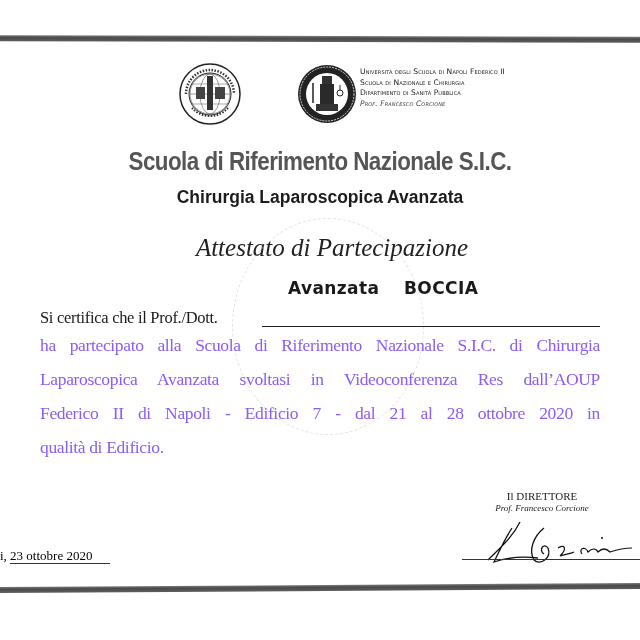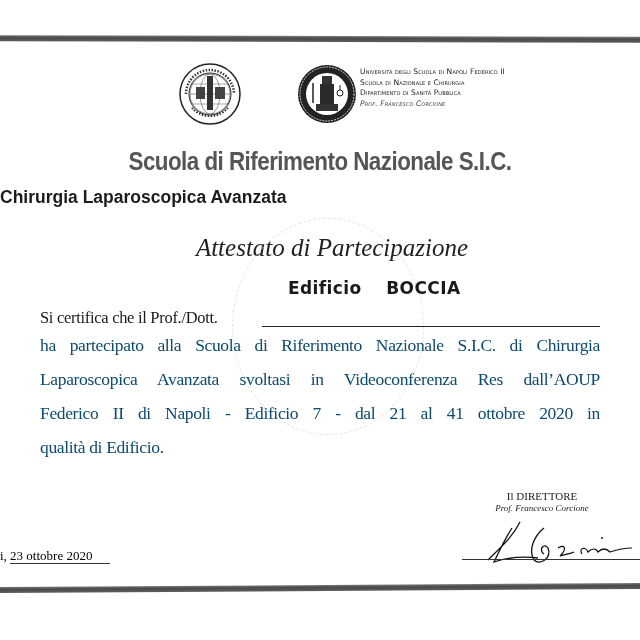--- a/index.html
+++ b/index.html
@@ -25,21 +25,21 @@
     letter-spacing:0.1px; white-space:nowrap;
   }
   .uni-block .prof { font-style:italic; color:#444; }
 
   .title-main {
     position:absolute; left:0; width:640px; top:146px; text-align:center;
     font-family:"Liberation Sans", sans-serif; font-weight:bold; font-size:26px;
     color:#555; letter-spacing:-0.6px; transform: scaleX(0.86); transform-origin:center;
   }
   .title-sub {
-    position:absolute; left:0; width:640px; top:187px; 
+    position:absolute; left:0; width:640px; top:187px; text-align:center;
     font-family:"Liberation Sans", sans-serif; font-weight:bold; font-size:17.5px;
     color:#1c1c1c;
   }
   .title-attestato {
     position:absolute; left:0; width:640px; top:234px; text-align:center;
     font-family:"Liberation Serif", serif; font-style:italic; font-size:25px; color:#222;margin-left:12px;
   }
 
   .stamp {
     position:absolute; left:232px; top:218px; width:190px; height:215px;
@@ -52,21 +52,21 @@
   }
   .name-underline {
     position:absolute; left:262px; top:326px; width:338px; height:1px; background:#222;
   }
   .recipient-name {
     position:absolute; left:288px; top:278px; font-family:"DejaVu Sans", sans-serif;
     font-weight:bold; font-size:17px; color:#1a1a1a; letter-spacing:0.4px; word-spacing:6px;
   }
 
   .body-line {
-    position:absolute; left:40px; width:560px; font-size:17.5px; color:#0c4a6e;
+    position:absolute; left:40px; width:560px; font-size:17.5px; color:#8b5cf6;
     white-space:nowrap; letter-spacing:-0.35px;
   }
   .bl1 { top:335px; text-align-last:justify; text-align:justify; }
   .bl2 { top:369px; text-align:justify; text-align-last:justify; }
   .bl3 { top:403px; text-align:justify; text-align-last:justify; word-spacing:3px; }
   .bl4 { top:437px; }
 
   .director-block {
     position:absolute; left:482px; top:490px; width:120px; text-align:center;
     font-family:"Liberation Serif", serif;
@@ -126,26 +126,26 @@
   <div class="prof">Prof. Francesco Corcione</div>
 </div>
 
 <div class="title-main">Scuola di Riferimento Nazionale S.I.C.</div>
 <div class="title-sub">Chirurgia Laparoscopica Avanzata</div>
 <div class="title-attestato">Attestato di Partecipazione</div>
 
 <div class="stamp"></div>
 
 <div class="line-certifica">Si certifica che il Prof./Dott.</div>
-<div class="recipient-name" style="white-space:pre;">Edificio  BOCCIA</div>
+<div class="recipient-name" style="white-space:pre;">Avanzata  BOCCIA</div>
 <div class="name-underline"></div>
 
 <div class="body-line bl1">ha partecipato alla Scuola di Riferimento Nazionale S.I.C. di Chirurgia</div>
 <div class="body-line bl2">Laparoscopica Avanzata svoltasi in Videoconferenza Res dall’AOUP</div>
-<div class="body-line bl3">Federico II di Napoli - Edificio 7 - dal 21 al 41 ottobre 2020 in</div>
+<div class="body-line bl3">Federico II di Napoli - Edificio 7 - dal 21 al 28 ottobre 2020 in</div>
 <div class="body-line bl4">qualità di Edificio.</div>
 
 <div class="director-block">
   <div class="director-title">Il DIRETTORE</div>
   <div class="director-name">Prof. Francesco Corcione</div>
 </div>
 
 <div class="signature">
   <svg viewBox="0 0 160 50">
     <path d="M6 42 C18 30, 30 20, 38 4 M30 10 C22 22, 16 36, 12 44 C24 40, 40 38, 56 40" fill="none" stroke="#111" stroke-width="1.3"></path>

